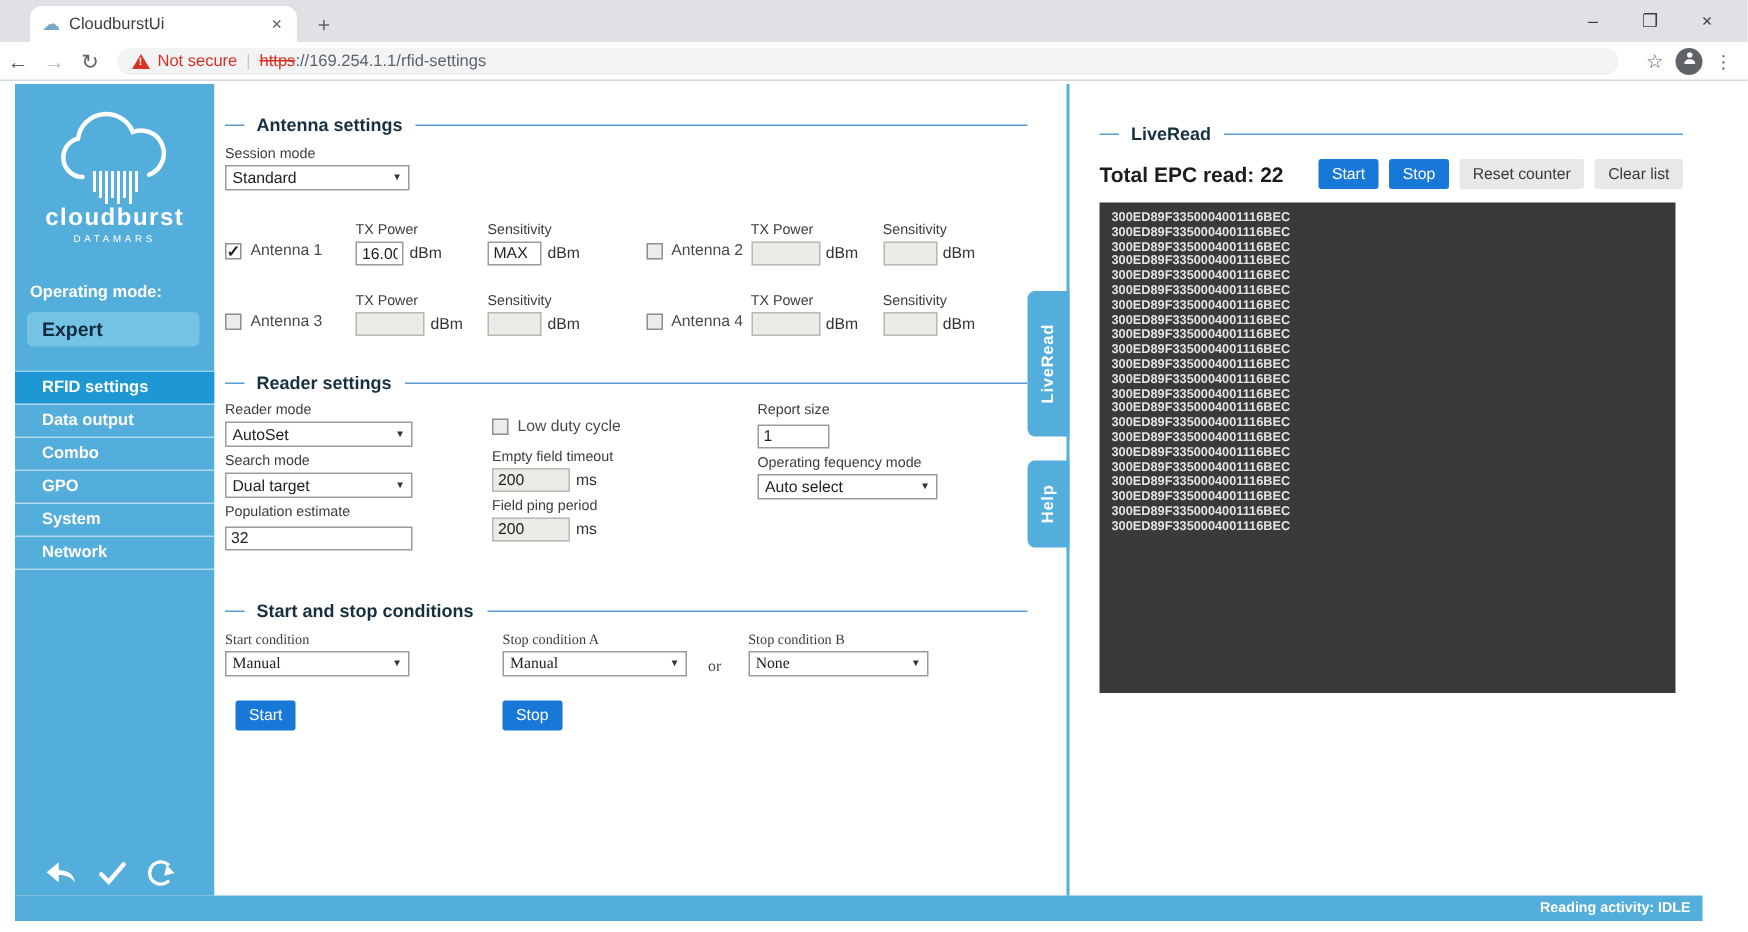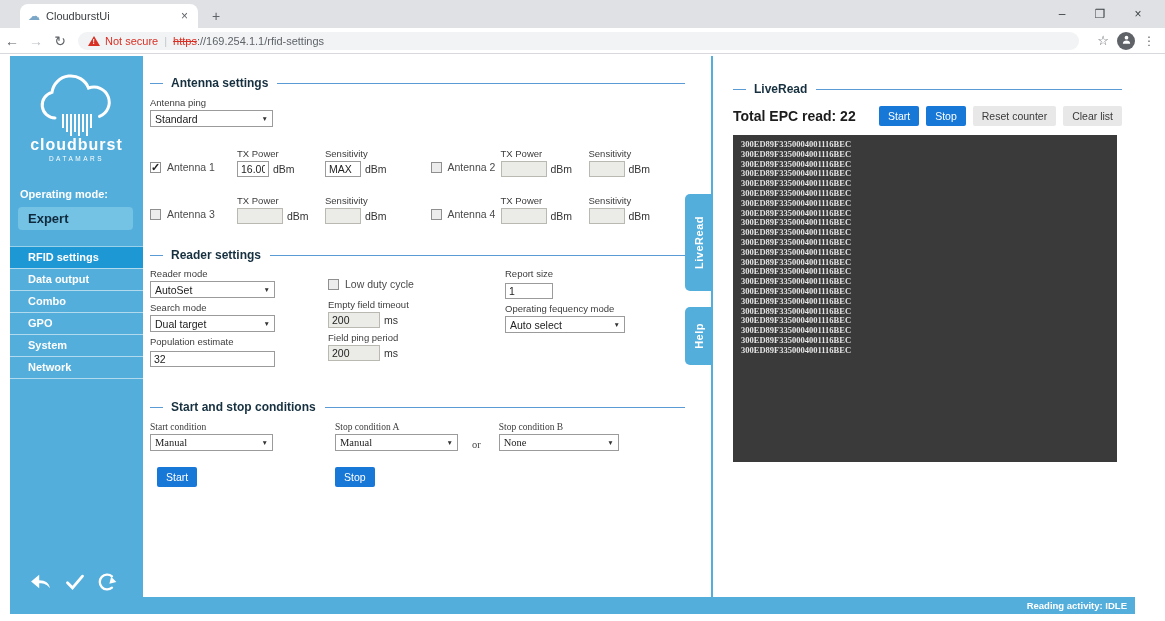--- a/index.html
+++ b/index.html
@@ -93,21 +93,21 @@
   
   .right { position:absolute; left:715px; top:2px; width:420px; height:541px; padding:0 13px 0 18px; }
   .right .legend { width:100%; margin-top:26px; }
   .total-row { display:flex; align-items:center; margin-top:10px; }
   .total-label { font-size:14px; font-weight:bold; color:#1c1c1c; }
   .total-row .spacer { flex:1; }
   .lr-btn { font-size:10.5px; padding:4px 9px; border-radius:2px; margin-left:7px; }
   .lr-blue { background:#1878d8; color:#fff; }
   .lr-gray { background:#e8e8e8; color:#3a3a3a; }
   .epc-panel { margin-top:9px; width:384px; height:327px; background:#3a3a3a; padding:5px 8px; overflow:hidden; }
-  .epc-line { font-family:Liberation Serif, serif; font-size:8.5px; line-height:9.8px; font-weight:bold; color:#e3e3e3; letter-spacing:0; }
+  .epc-line { font-family:Liberation Sans, sans-serif; font-size:8.5px; line-height:9.8px; font-weight:bold; color:#e3e3e3; letter-spacing:0; }
 
   
   .statusbar { position:absolute; left:10px; top:543px; width:1125px; height:17px; background:#54aedb; color:#fff; font-size:9.5px; font-weight:bold; text-align:right; padding:3px 8px 0 0; }
 </style>
 </head>
 <body>
 
 <div class="tabstrip">
   <div class="tab">
     <span class="tab-fav">☁</span>
@@ -191,21 +191,21 @@
 
   <div class="main">
 
     <div class="legend" style="margin-top:20px;">
       <span class="dash"></span>
         <span class="ltitle">Antenna settings</span>
         <span class="lline"></span>
     </div>
 
     <div class="ant-mode">
-      <div class="flabel">Antenna ping</div>
+      <div class="flabel">Session mode</div>
       <div class="sel" style="width:123px;">Standard</div>
     </div>
 
     <div class="ant-grid">
       <div class="ant-row">
         <div class="acell">
           <span class="chkline">
               <span class="cb checked"></span>
               <span>Antenna 1</span>
             </span>

